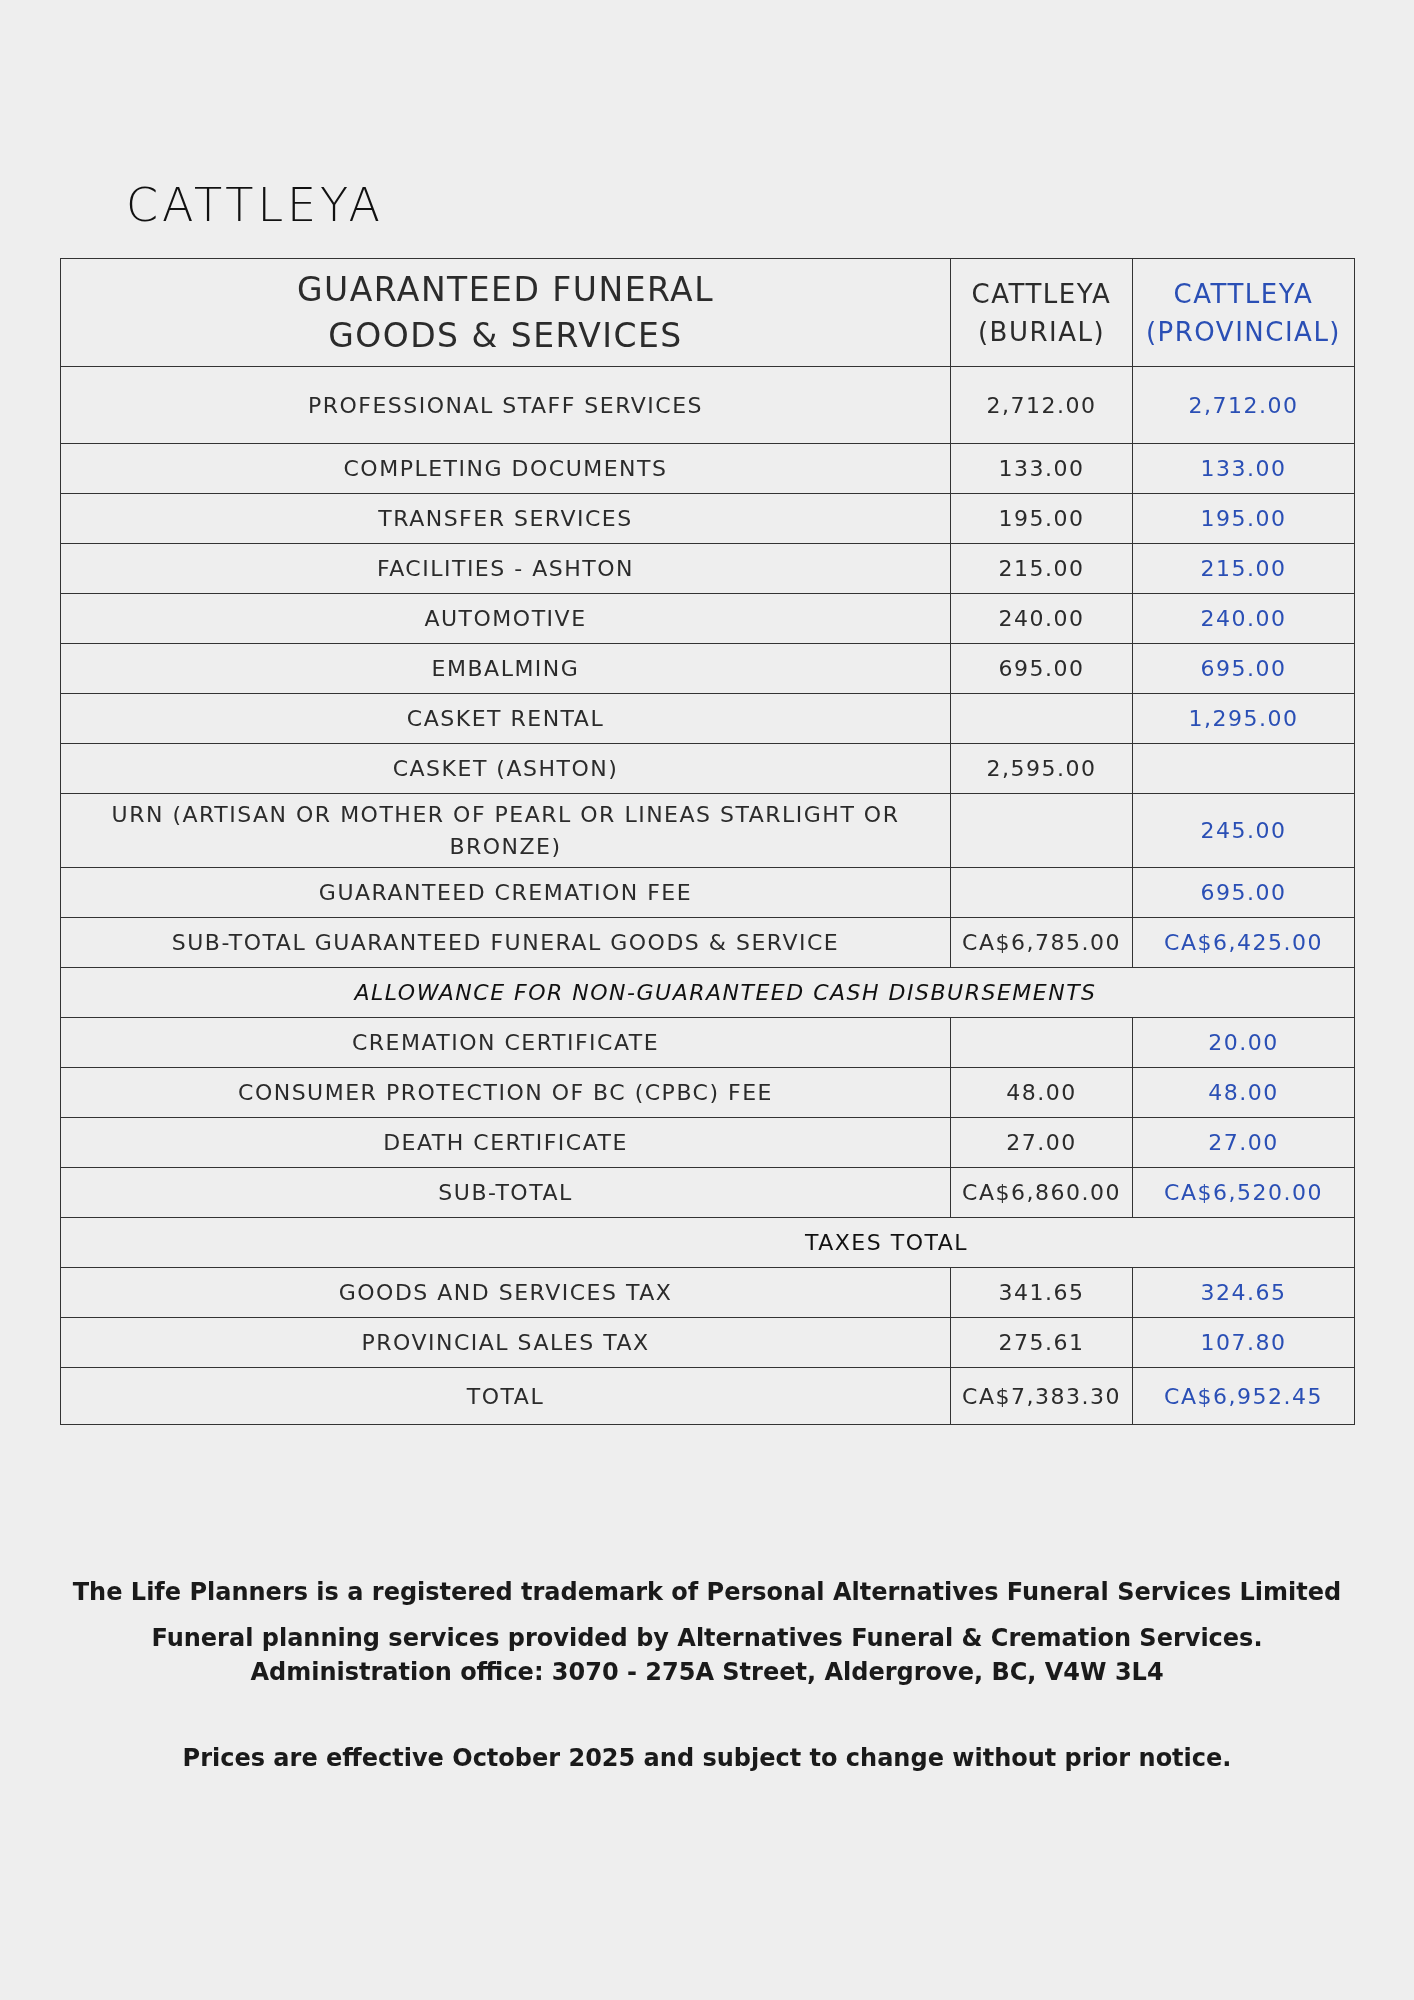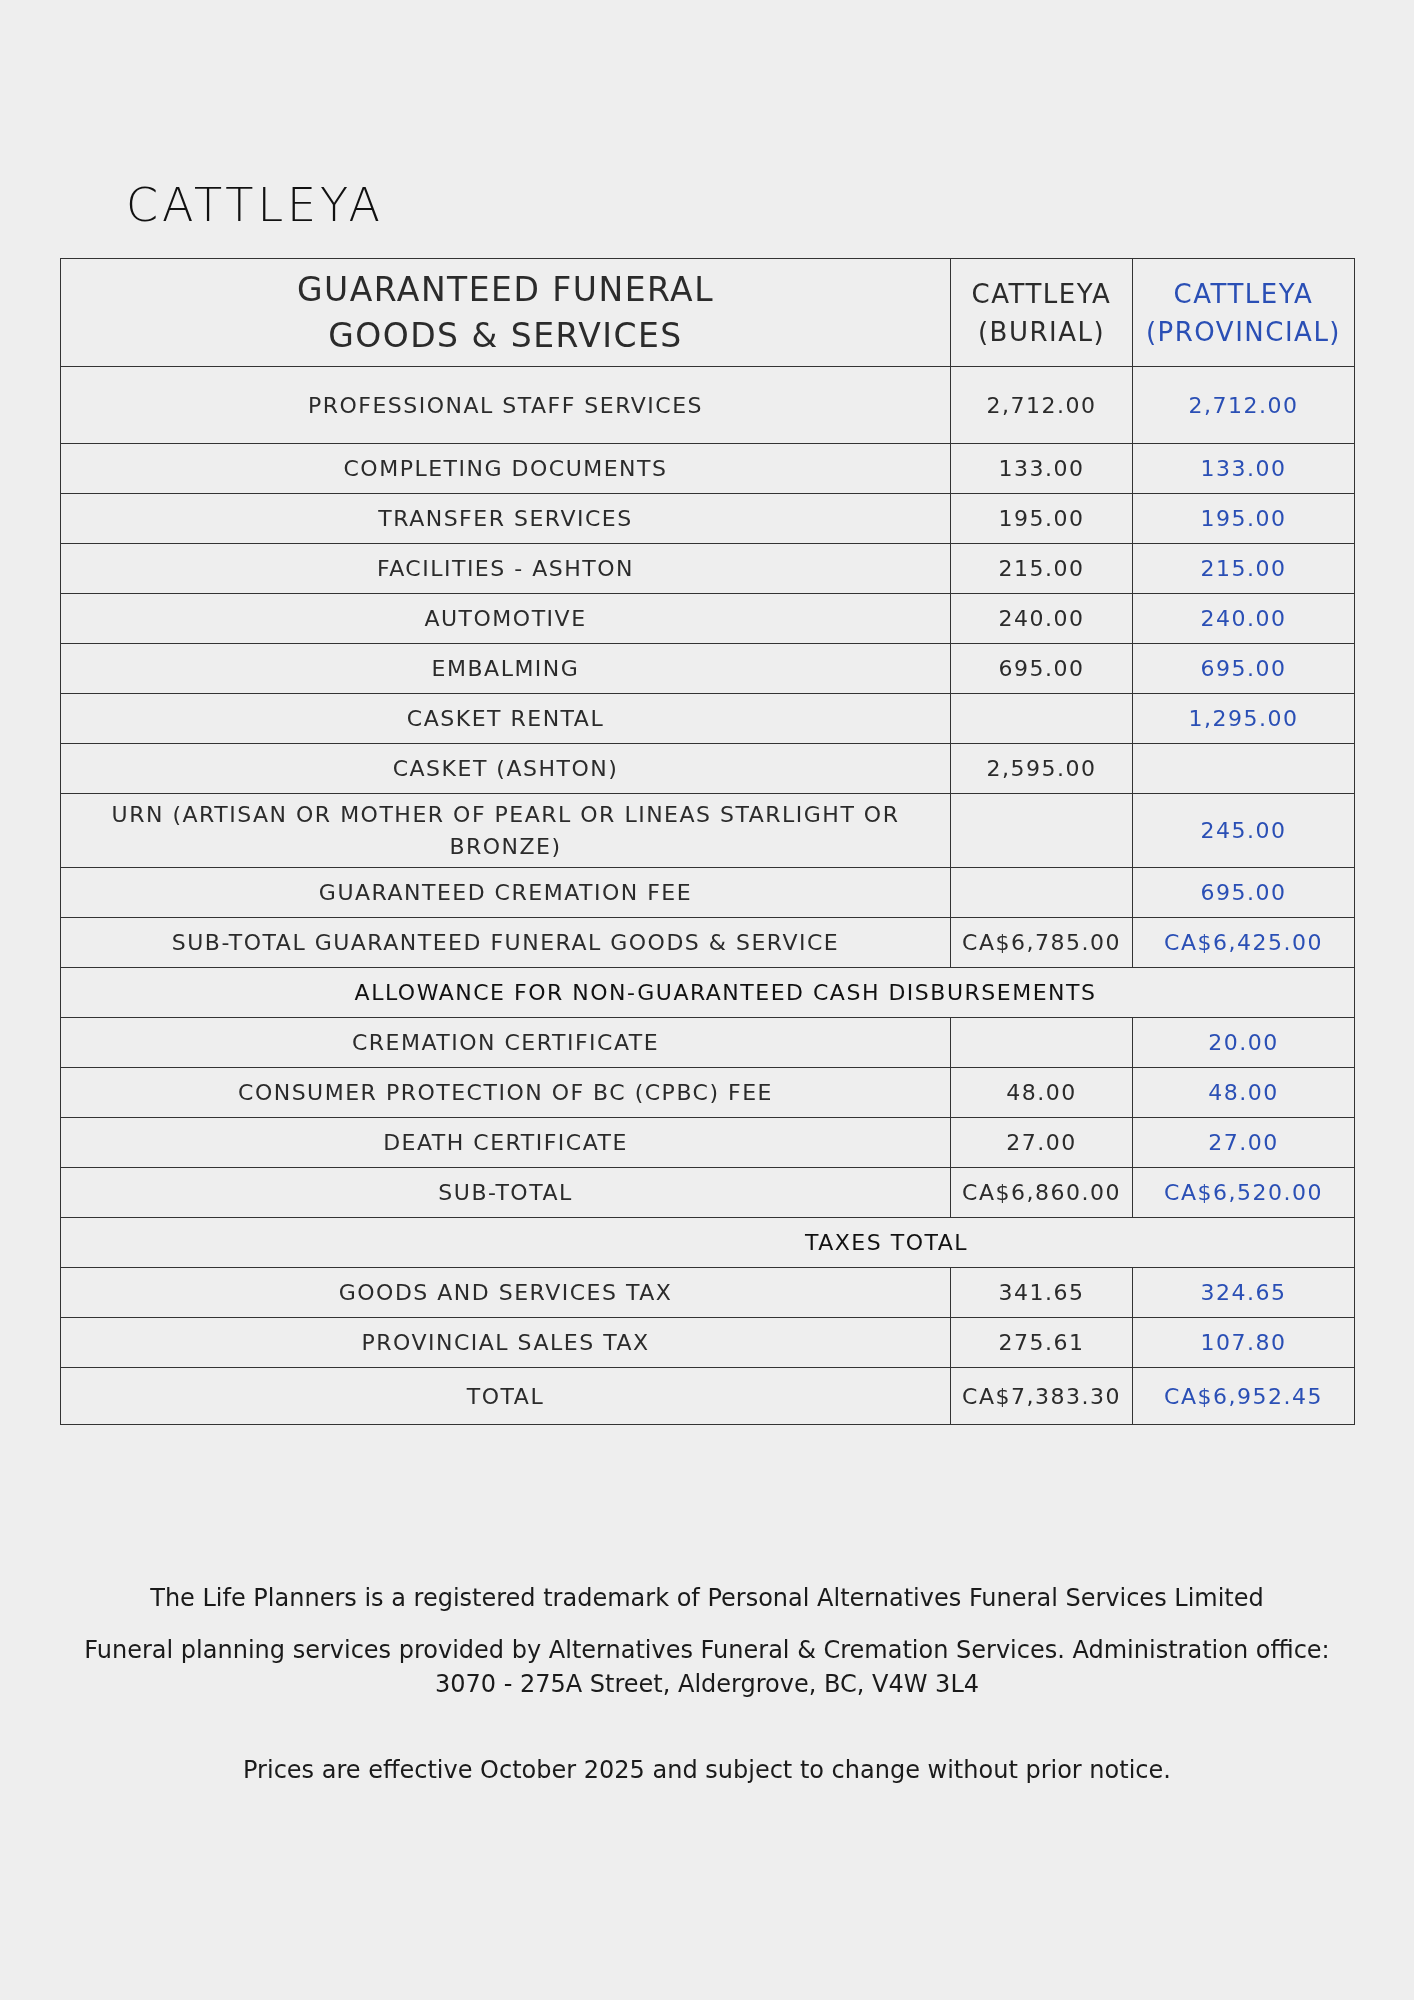--- a/index.html
+++ b/index.html
@@ -36,27 +36,27 @@
   th.h-col { font-size: 26px; line-height: 38px; letter-spacing: 2px; }
   td { font-size: 22px; height: 49px; }
   tr.r-tall td { height: 76px; }
   tr.r-urn td { height: 73px; line-height: 32px; }
   tr.r-total td { height: 56px; }
   .blue { color: #2a4fb5; }
   td.section {
     text-align: left; font-weight: 500; color: #111;
     font-size: 22px; letter-spacing: 1.5px;
   }
-  td.section.s1 { padding-left: 40px; }
+  td.section.s1 { padding-left: 40px; font-style: italic; }
   td.section.s2 { padding-left: 362px; margin-top: 32px; }
   .footer {
     position: absolute; left: 60px; width: 1294px; top: 1563px;
     text-align: center; font-size: 24px; line-height: 34px; color: #1a1a1a;
   }
-  .footer p { margin: 18px; }
+  .footer p { margin: 12px; font-weight: bold; }
   .footer .notice { margin-top: 52px; }
 </style>
 </head>
 <body>
 
 <h1 class="title">CATTLEYA</h1>
 
 <table class="price">
   <colgroup>
       <col class="c1">

